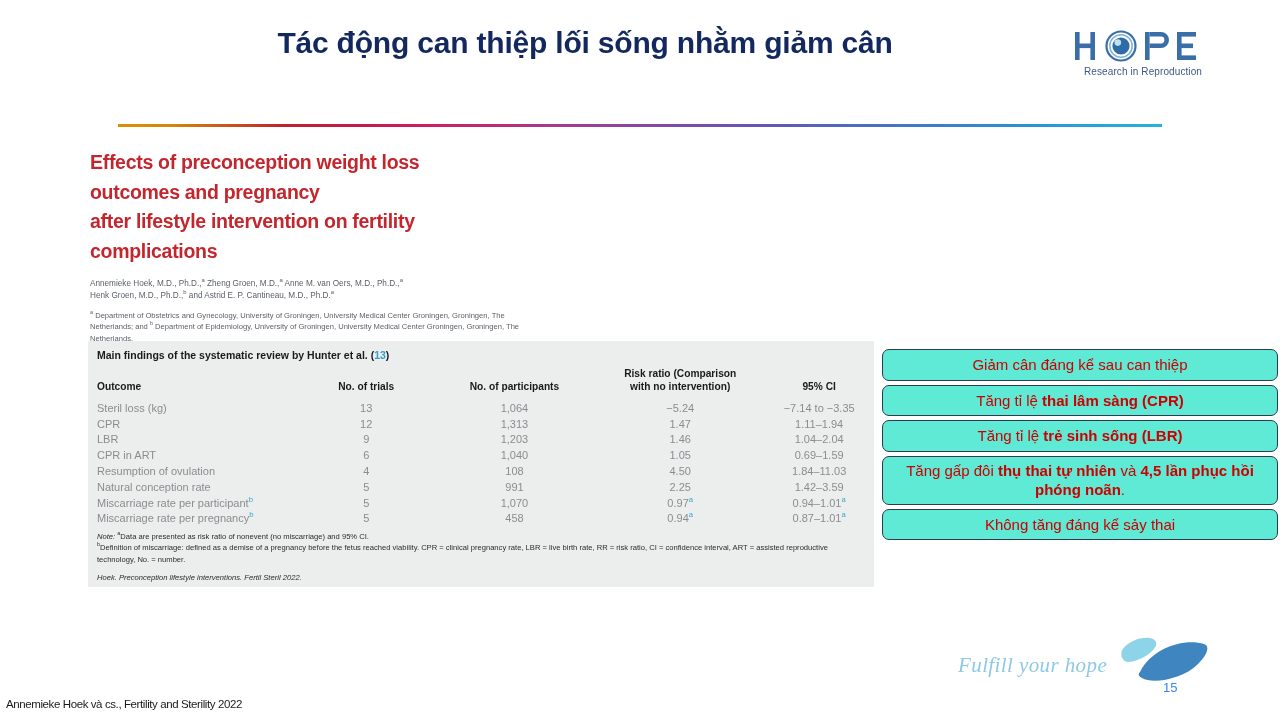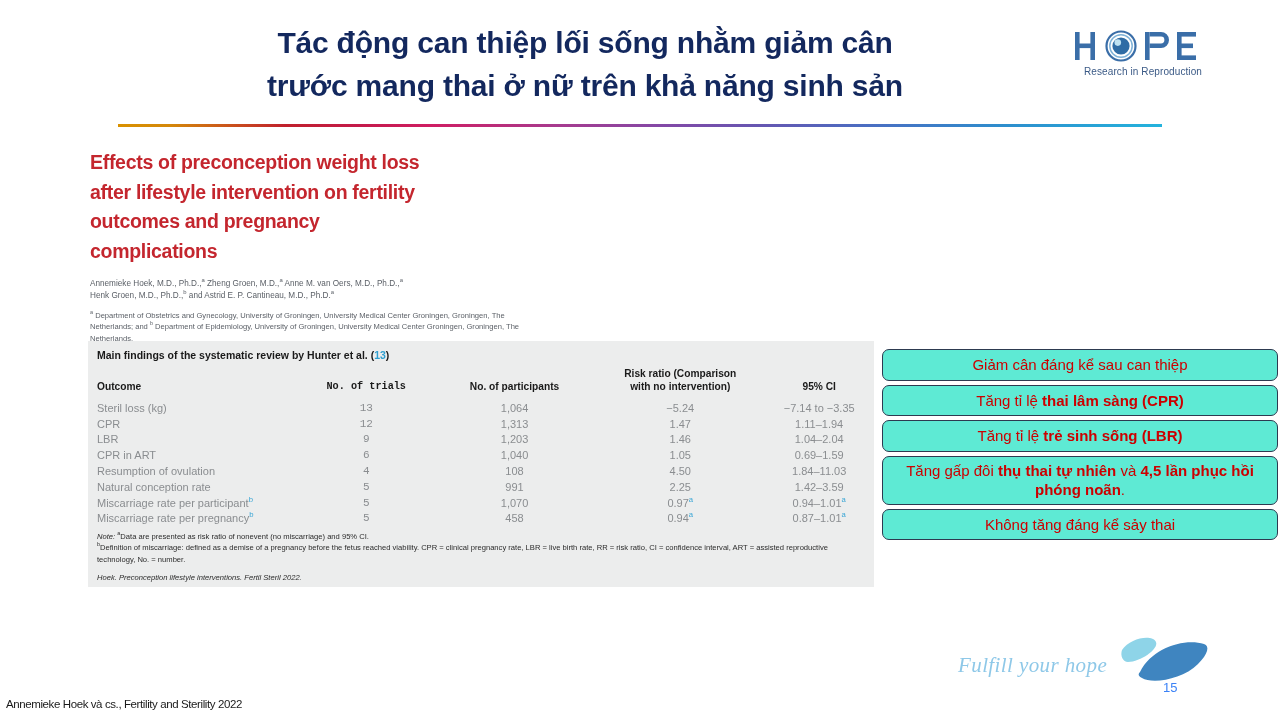--- a/index.html
+++ b/index.html
@@ -142,21 +142,21 @@
     vertical-align: bottom;
     line-height: 1.28;
   }
   table.findings td {
     font-size: 11px;
     color: #8a8d90;
     padding: 0.6px 0;
     line-height: 1.33;
   }
   .c-outcome { width: 205px; text-align: left; padding-left: 9px !important; }
-  .c-trials  { width: 135px; text-align: center; font-family: Liberation Mono, monospace; }
+  .c-trials  { width: 135px; text-align: center; }
   .c-part    { width: 165px; text-align: center; }
   .c-rr      { width: 170px; text-align: center; }
   .c-ci      { width: 111px; text-align: center; }
   table.findings td.c-trials,
   table.findings td.c-part,
   table.findings td.c-rr,
   table.findings td.c-ci { color: #8a8d90; }
   .sup-blue { color: #3aa6d6; font-size: 0.7em; vertical-align: super; line-height: 0; }
 
   .tbl-notes {
@@ -235,21 +235,20 @@
     font-size: 13px;
     color: #3b82f6;
     font-family: "Liberation Sans", sans-serif;
   }
 </style>
 </head>
 <body>
 
 <div class="slide-title">
   <span class="tline">Tác động can thiệp lối sống nhằm giảm cân</span>
-  <span class="tline">trước mang thai ở nữ trên khả năng sinh sản</span>
 </div>
 
 <div class="hope-logo">
   <svg class="hope-word" viewBox="0 0 140 34">
 
     <rect x="2" y="2" width="4.6" height="28" fill="#3a6ea8"></rect>
     <rect x="2" y="13.5" width="20" height="4.6" fill="#3a6ea8"></rect>
     <rect x="17.4" y="2" width="4.6" height="28" fill="#3a6ea8"></rect>
 
     <circle cx="48" cy="16" r="14.5" fill="none" stroke="#3a6ea8" stroke-width="2.2"></circle>
@@ -265,22 +264,22 @@
     <rect x="104" y="13.5" width="16" height="4.6" fill="#3a6ea8"></rect>
     <rect x="104" y="25.4" width="19" height="4.6" fill="#3a6ea8"></rect>
   </svg>
   <div class="hope-tag">Research in Reproduction</div>
 </div>
 
 <div class="gradient-rule"></div>
 
 <div class="article-title">
   <span class="aline">Effects of preconception weight loss</span>
+  <span class="aline">outcomes and pregnancy</span>
   <span class="aline">after lifestyle intervention on fertility</span>
-  <span class="aline">outcomes and pregnancy</span>
   <span class="aline">complications</span>
 </div>
 
 <div class="authors">
   <div>
     <span>Annemieke Hoek, M.D., Ph.D.,</span><sup>a</sup><span> Zheng Groen, M.D.,</span><sup>a</sup><span> Anne M. van Oers, M.D., Ph.D.,</span><sup>a</sup>
   </div>
   <div>
     <span>Henk Groen, M.D., Ph.D.,</span><sup>b</sup><span> and Astrid E. P. Cantineau, M.D., Ph.D.</span><sup>a</sup>
   </div>

